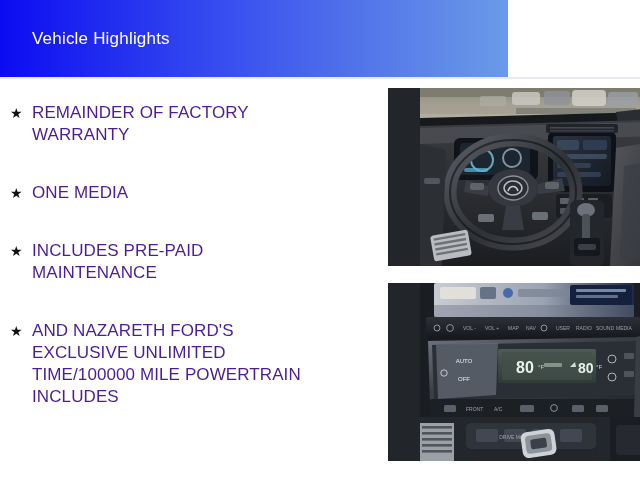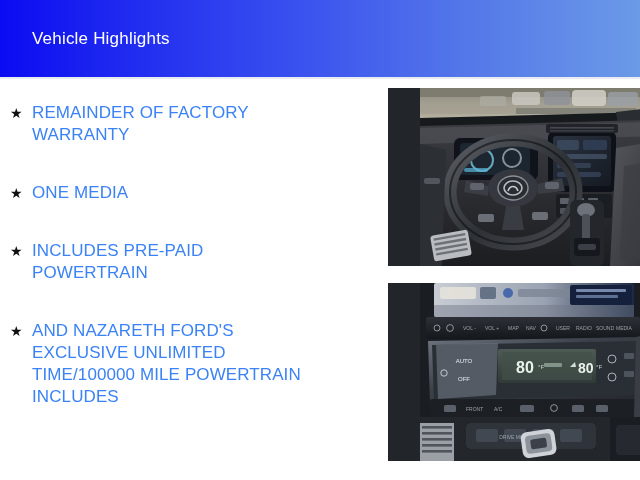--- a/index.html
+++ b/index.html
@@ -13,21 +13,21 @@
     font-family: "Liberation Sans", sans-serif;
     overflow: hidden;
     position: relative;
   }
 
   
   .header {
     position: absolute;
     left: 0;
     top: 0;
-    width: 640px;
+    width: 508px;
     height: 77px;
     background: linear-gradient(90deg,
         #0b0bf2 0%,
         #1a22f0 14%,
         #3a52ef 47%,
         #5376e9 72%,
         #6b9ae7 100%);
     display: flex;
     align-items: center;
     box-sizing: border-box;
@@ -73,21 +73,21 @@
     font-size: 14px;
     line-height: 22px;
     color: #111111;
     text-align: left;
     user-select: none;
   }
   .highlight-text {
     flex: 1 1 auto;
     font-size: 17px;
     line-height: 22px;
-    color: #3b82f6;
+    color: #4c1d95;
     letter-spacing: 0.1px;
     white-space: pre-line;
     font-weight: 400;
   }
 
   
   .photo {
     position: absolute;
     left: 388px;
     width: 232px;
@@ -126,21 +126,21 @@
   </div>
 
   <div class="highlight-item">
     <span class="bullet-star">★</span>
     <span class="highlight-text">ONE MEDIA</span>
   </div>
 
   <div class="highlight-item">
     <span class="bullet-star">★</span>
     <span class="highlight-text">INCLUDES PRE-PAID
-POWERTRAIN</span>
+MAINTENANCE</span>
   </div>
 
   <div class="highlight-item">
     <span class="bullet-star">★</span>
     <span class="highlight-text">AND NAZARETH FORD'S
 EXCLUSIVE UNLIMITED
 TIME/100000 MILE POWERTRAIN
 INCLUDES</span>
   </div>
 

